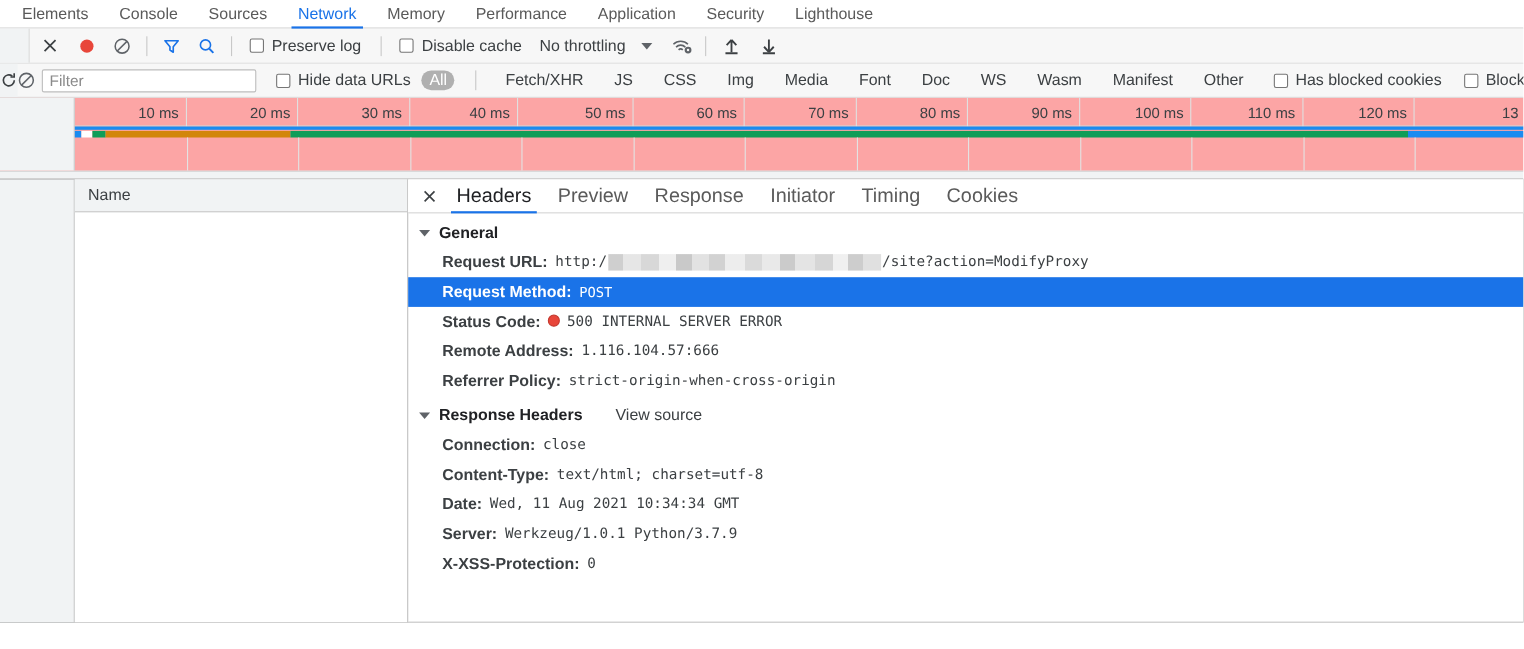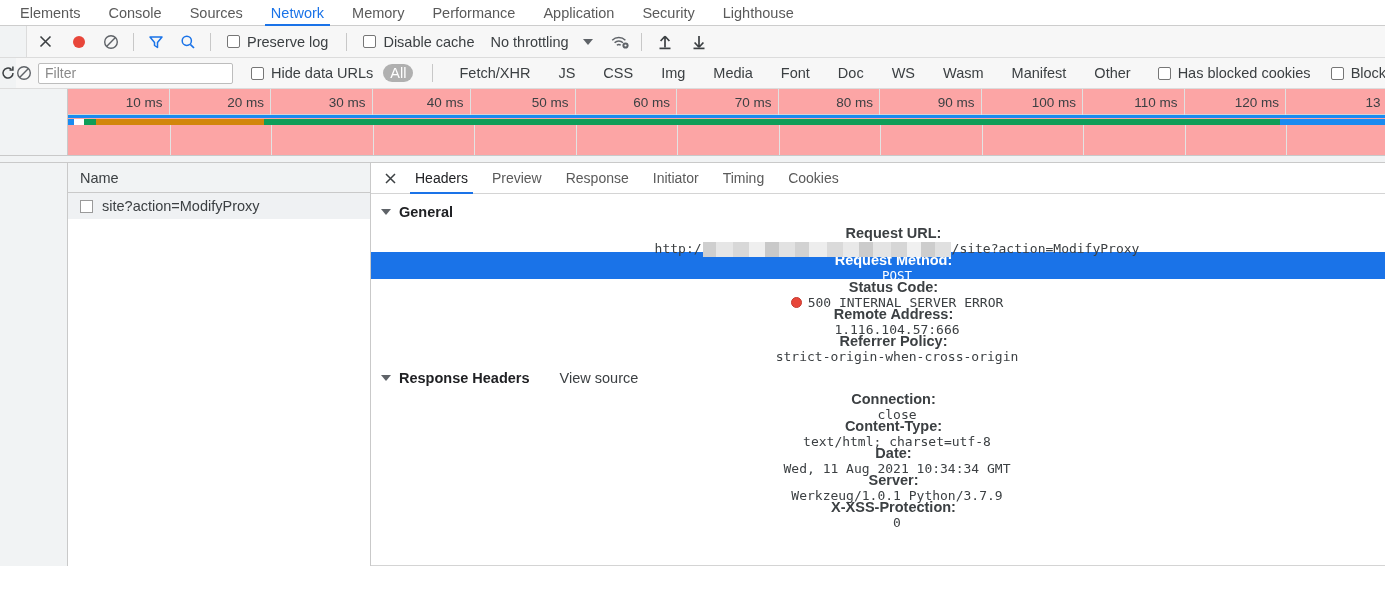--- a/index.html
+++ b/index.html
@@ -116,42 +116,42 @@
   
   .details { flex:1; display:flex; flex-direction:column; background:#fff; min-width:0;}
   .det-tabs {
     height:31px; display:flex; align-items:stretch;
     border-bottom:1px solid #d4d4d4; background:#fff;
     padding-left:6px;
   }
   .det-close { display:flex;align-items:center;justify-content:center;width:26px;cursor:default;}
   .dtab {
     display:flex; align-items:center; padding:0 12px;
-    font-size:14px; color:#5a5a5a; position:relative; cursor:default; white-space:nowrap;
+    font-size:18px; color:#5a5a5a; position:relative; cursor:default; white-space:nowrap;
   }
   .dtab.active { color:#202124; }
   .dtab.active::after{
     content:""; position:absolute; left:7px; right:7px; bottom:-1px; height:2px; background:#1a73e8;
   }
   .det-body { flex:1; overflow:hidden; padding-top:5px; position:relative;}
 
   .sect-head {
     display:flex; align-items:center; gap:8px;
     height:26px; padding-left:10px;
   }
   .tri {
     width:0;height:0;border-left:5px solid transparent;border-right:5px solid transparent;
     border-top:6px solid #5f6368;
   }
   .sect-title { font-size:14.5px; font-weight:bold; color:#202124; }
   .view-source { font-size:14.5px; color:#3c4043; margin-left:22px; cursor:default;}
 
   .hrow {
     height:27px; display:flex; align-items:center;
-    padding-left:31px; white-space:nowrap;flex-direction:column;
+    padding-left:31px; white-space:nowrap;
   }
   .hrow.selected { background:#1a73e8; }
   .hkey { font-size:14.5px; font-weight:bold; color:#3c4043; }
   .hrow.selected .hkey { color:#fff; }
   .hval {
     font-family:"DejaVu Sans Mono", monospace;
     font-size:13px; color:#3c4043; margin-left:7px;
   }
   .hrow.selected .hval { color:#fff; font-size:12.5px;}
   .status-dot {
@@ -390,26 +390,20 @@
 
   <div class="hsplit"></div>
 
   <div class="lower">
     <div class="lower-left-pad"></div>
 
     <div class="reqlist">
       <div class="reqlist-head">
         <span>Name</span>
       </div>
-      <div id="reqrows">
-          <div class="reqrow">
-            <span class="favicon-ph"></span>
-            <span class="reqrow-name">site?action=ModifyProxy</span>
-          </div>
-        </div>
     </div>
 
     <div class="details">
       <div class="det-tabs">
         <div class="det-close">
           <svg width="13" height="13" viewBox="0 0 13 13">
               <path d="M2 2 L11 11 M11 2 L2 11" stroke="#3c4043" stroke-width="1.5" fill="none"></path>
             </svg>
         </div>
         <div id="dettabs" style="display:flex;align-items:stretch;">

